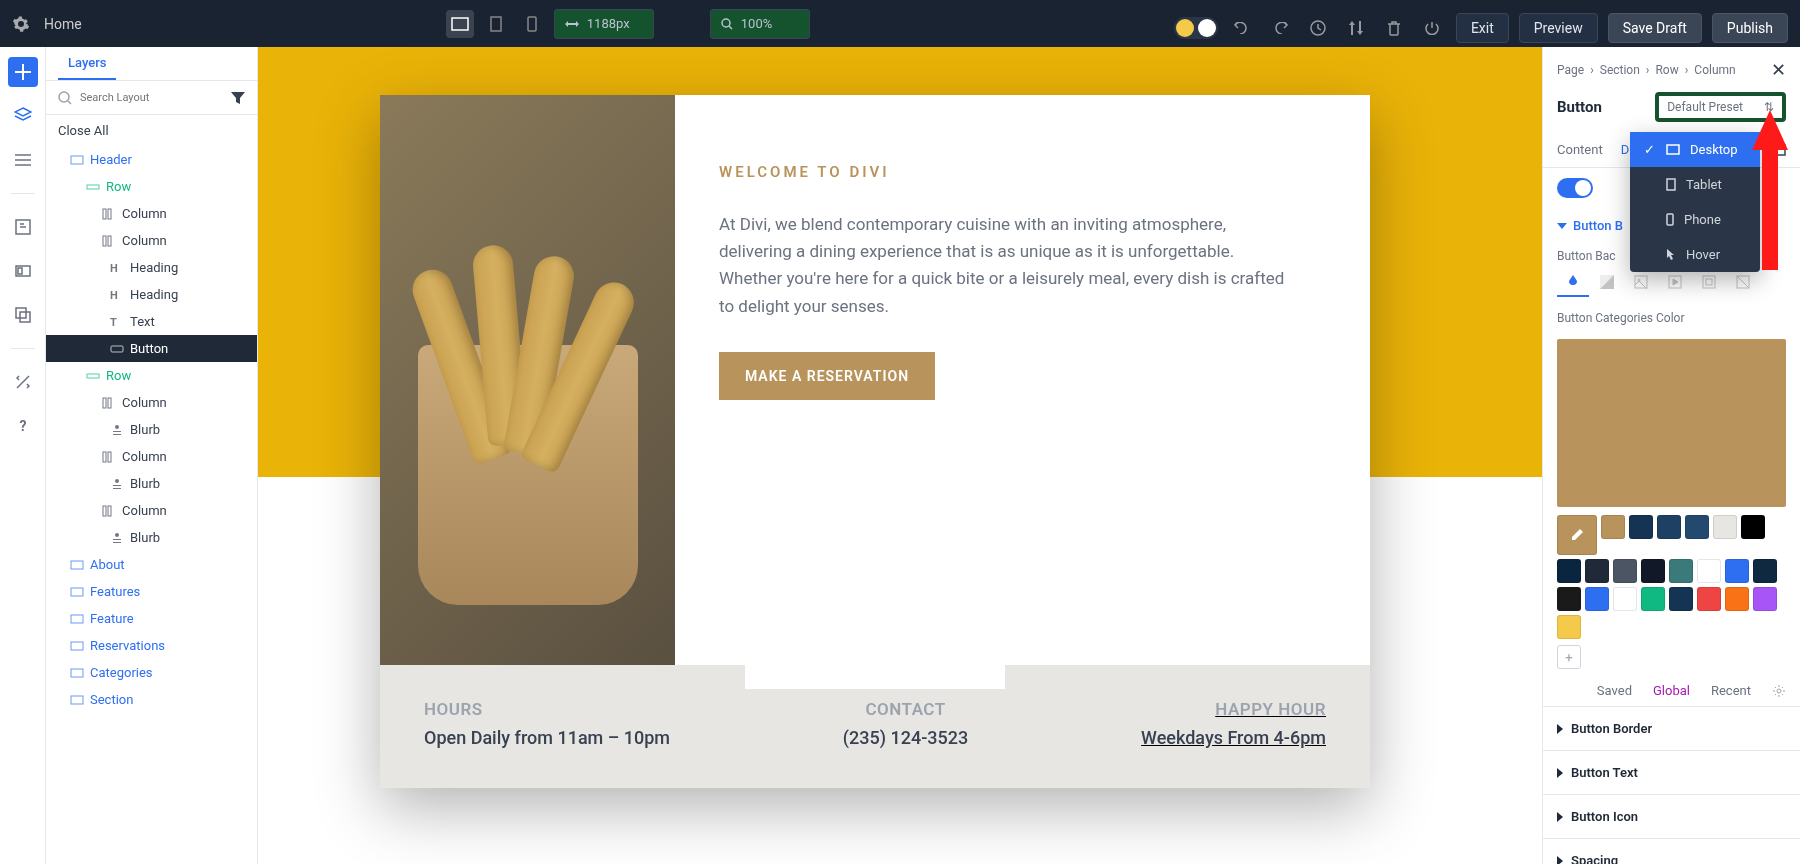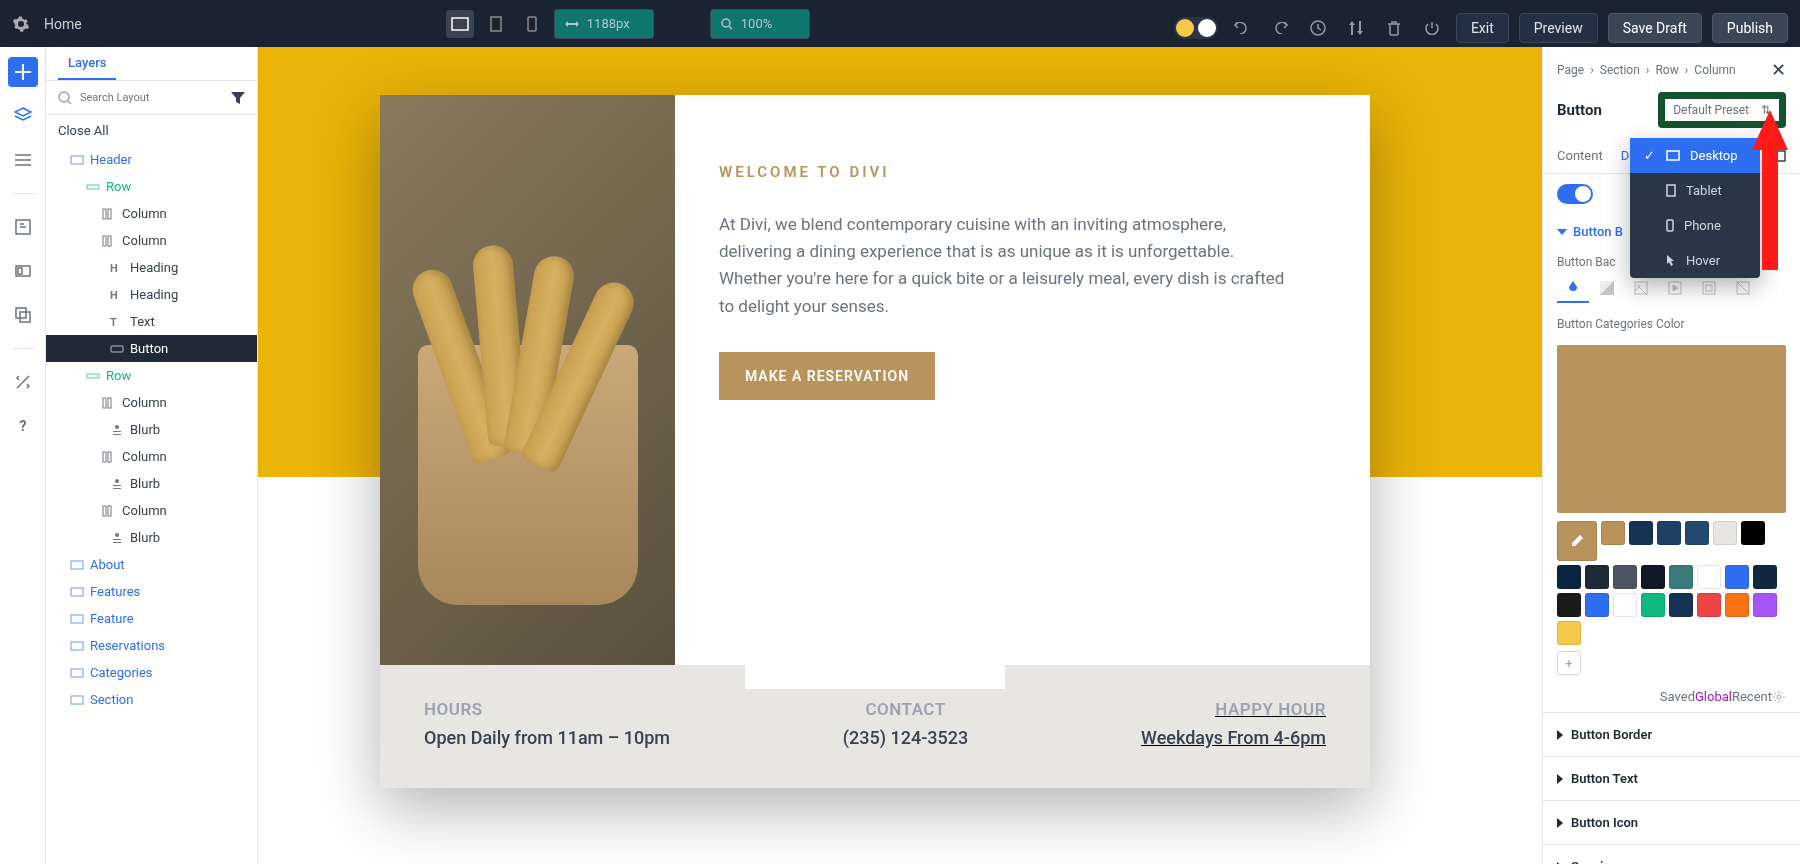--- a/index.html
+++ b/index.html
@@ -5,21 +5,21 @@
 * { margin: 0; padding: 0; box-sizing: border-box; font-family: -apple-system, BlinkMacSystemFont, "Segoe UI", Roboto, sans-serif; }
 body { background: #1a2332; overflow: hidden; width: 1800px; height: 864px; position: relative; }
 
 
 .topbar { height: 47px; background: #1a2332; display: flex; align-items: center; padding: 0 12px; color: #ccc; font-size: 14px; }
 .topbar-left { display: flex; align-items: center; gap: 14px; flex: 0 0 auto; }
 .gear-btn { width: 18px; height: 18px; opacity: .8; }
 .topbar-center { flex: 1; display: flex; align-items: center; justify-content: center; gap: 8px; }
 .device-btn { width: 28px; height: 28px; display: flex; align-items: center; justify-content: center; border-radius: 4px; }
 .device-btn.active { background: rgba(255,255,255,.15); }
-.input-box { background: #0f766e; border: 1px solid #3a4556; height: 30px; padding: 0 10px; display: flex; align-items: center; gap: 8px; color: #b8c2d0; font-size: 13px; border-radius: 3px; }
+.input-box { background: #14532d; border: 1px solid #3a4556; height: 30px; padding: 0 10px; display: flex; align-items: center; gap: 8px; color: #b8c2d0; font-size: 13px; border-radius: 3px; }
 .topbar-right { display: flex; align-items: center; gap: 10px; margin-top: 8px; }
 .toggle-sun { display: flex; align-items: center; background: #2a3648; border-radius: 20px; padding: 2px; width: 44px; height: 22px; position: relative; }
 .toggle-sun .sun { width: 18px; height: 18px; background: #f5c94a; border-radius: 50%; position: absolute; left: 2px; }
 .toggle-sun .knob { width: 18px; height: 18px; background: #fff; border-radius: 50%; position: absolute; right: 2px; }
 .icon-btn-t { width: 28px; height: 28px; display: flex; align-items: center; justify-content: center; opacity: .7; }
 .btn-dark { background: #232f42; border: 1px solid #3a4556; color: #e0e5ec; padding: 6px 14px; border-radius: 4px; font-size: 14px; }
 .btn-light { background: #3a4556; border: 1px solid #4a5568; color: #fff; padding: 6px 14px; border-radius: 4px; font-size: 14px; }
 
 
 .leftrail { position: absolute; left: 0; top: 47px; width: 46px; bottom: 0; background: #fff; border-right: 1px solid #e5e7eb; display: flex; flex-direction: column; align-items: center; padding-top: 10px; gap: 14px; }
@@ -68,21 +68,21 @@
 .info-label { color: #9ca3af; font-size: 17px; font-weight: 600; letter-spacing: .5px; }
 .info-value { color: #374151; font-size: 18px; margin-top: 8px; font-weight: 500; }
 
 
 .rpanel { position: absolute; right: 0; top: 47px; width: 258px; bottom: 0; background: #fff; border-left: 1px solid #e5e7eb; font-size: 13px; color: #374151; overflow: hidden; }
 .rpanel-inner { padding: 0; }
 .bc { display: flex; align-items: center; gap: 6px; padding: 12px 14px 8px 14px; color: #6b7280; font-size: 12px; }
 .bc .close-x { margin-left: auto; font-size: 18px; color: #374151; }
 .title-row { display: flex; align-items: center; justify-content: space-between; padding: 4px 14px 10px 14px; }
 .title-row h3 { font-size: 15px; font-weight: 700; color: #1f2937; }
-.preset-btn { border: 7px solid #14532d; padding: 4px 8px; border-radius: 4px; font-size: 12px; color: #6b7280; display: flex; align-items: center; gap: 12px; }
+.preset-btn { border: 4px solid #14532d; padding: 4px 8px; border-radius: 4px; font-size: 12px; color: #6b7280; display: flex; align-items: center; gap: 21px; }
 .tabs-row { display: flex; align-items: center; padding: 0 14px; border-bottom: 1px solid #e5e7eb; position: relative; }
 .tab-c { padding: 10px 0; margin-right: 18px; color: #6b7280; font-size: 13px; }
 .tab-c.active { color: #2e6ff2; }
 .device-drop { position: absolute; top: 0; right: 40px; width: 130px; background: #2a3648; border-radius: 4px; box-shadow: 0 8px 24px rgba(0,0,0,.3); z-index: 50; }
 .device-drop-item { display: flex; align-items: center; gap: 10px; padding: 10px 14px; color: #d1d5db; font-size: 13px; }
 .device-drop-item.active { background: #2e6ff2; color: #fff; }
 .device-drop-item .check { width: 12px; }
 .tog-row { padding: 10px 14px; display: flex; align-items: center; }
 .tog-pill { width: 36px; height: 20px; background: #2e6ff2; border-radius: 10px; position: relative; }
 .tog-pill .kn { width: 16px; height: 16px; background: #fff; border-radius: 50%; position: absolute; top: 2px; right: 2px; }
@@ -90,21 +90,21 @@
 .section-h .caret { width: 0; height: 0; border-left: 5px solid transparent; border-right: 5px solid transparent; border-top: 6px solid #2e6ff2; }
 .label-row { padding: 6px 14px; color: #6b7280; font-size: 12px; }
 .bg-type-tabs { display: flex; padding: 0 14px; gap: 2px; margin-bottom: 8px; }
 .bg-tab { width: 32px; height: 28px; display: flex; align-items: center; justify-content: center; border-bottom: 2px solid transparent; opacity: .5; }
 .bg-tab.active { border-bottom-color: #2e6ff2; opacity: 1; color: #2e6ff2; }
 .color-swatch { margin: 8px 14px; height: 168px; background: #b8945c; border-radius: 2px; }
 .palette { padding: 0 14px; display: flex; flex-wrap: wrap; gap: 4px; }
 .pcolor { width: 24px; height: 24px; border-radius: 3px; border: 1px solid rgba(0,0,0,.1); }
 .pcolor.edit { width: 40px; height: 40px; background: #b8945c; display: flex; align-items: center; justify-content: center; color: #fff; }
 .add-color { width: 24px; height: 24px; border: 1px solid #d1d5db; border-radius: 3px; display: flex; align-items: center; justify-content: center; color: #9ca3af; margin: 6px 14px; }
-.filter-row { display: flex; gap: 0; padding: 8px 14px; justify-content: flex-end; font-size: 13px; align-items: center; }
+.filter-row { display: flex; gap: 21px; padding: 8px 14px; justify-content: flex-end; font-size: 13px; align-items: center; }
 .filter-row .active { color: #a21caf; }
 .filter-row span { color: #6b7280; }
 .acc-row { padding: 14px 14px; border-top: 1px solid #e5e7eb; display: flex; align-items: center; gap: 8px; font-weight: 600; color: #1f2937; }
 .acc-caret { width: 0; height: 0; border-top: 5px solid transparent; border-bottom: 5px solid transparent; border-left: 6px solid #1f2937; }
 
 
 .red-arrow { position: absolute; right: 10px; top: 110px; width: 40px; height: 160px; z-index: 100; pointer-events: none; }
 
 svg { display: block; }
 </style>

